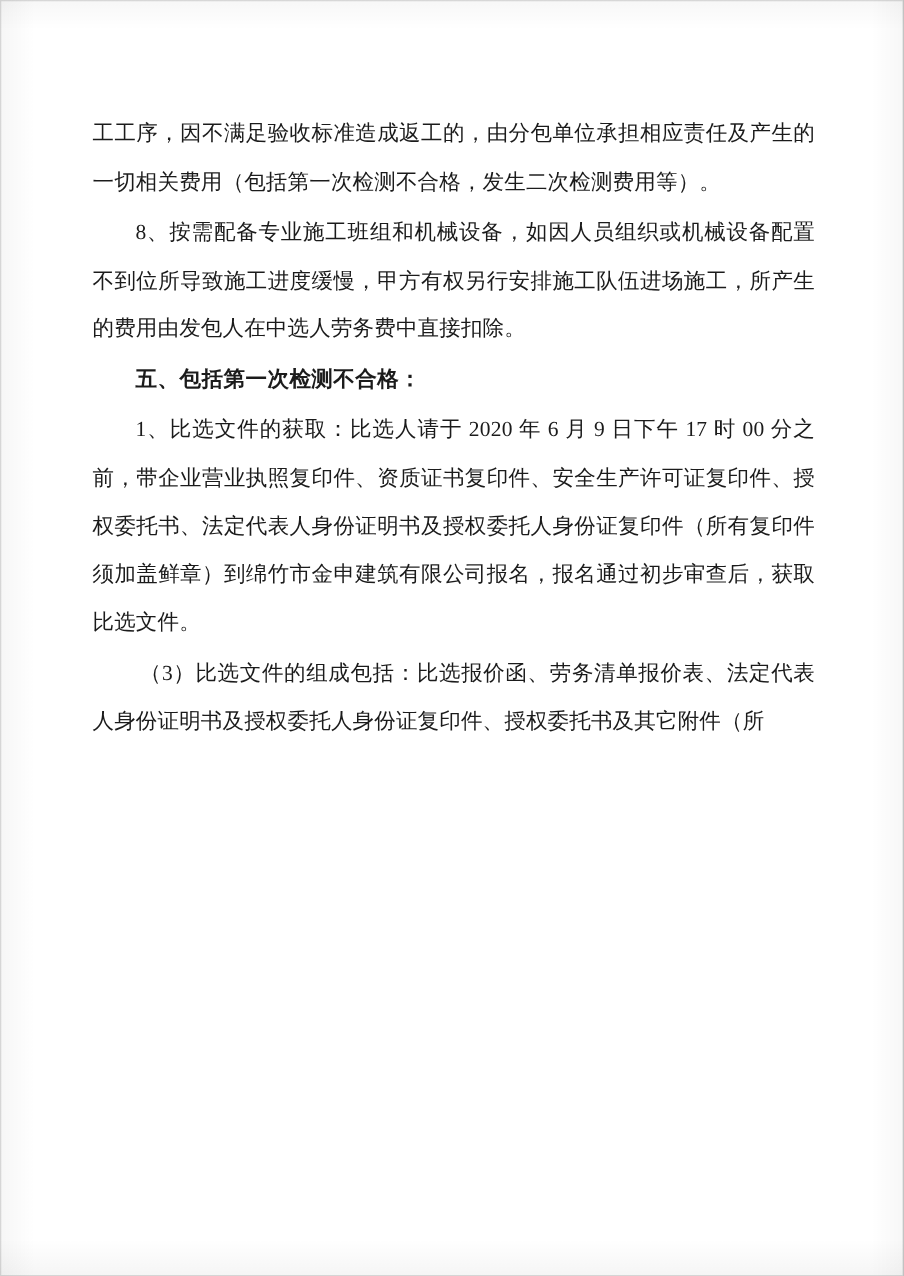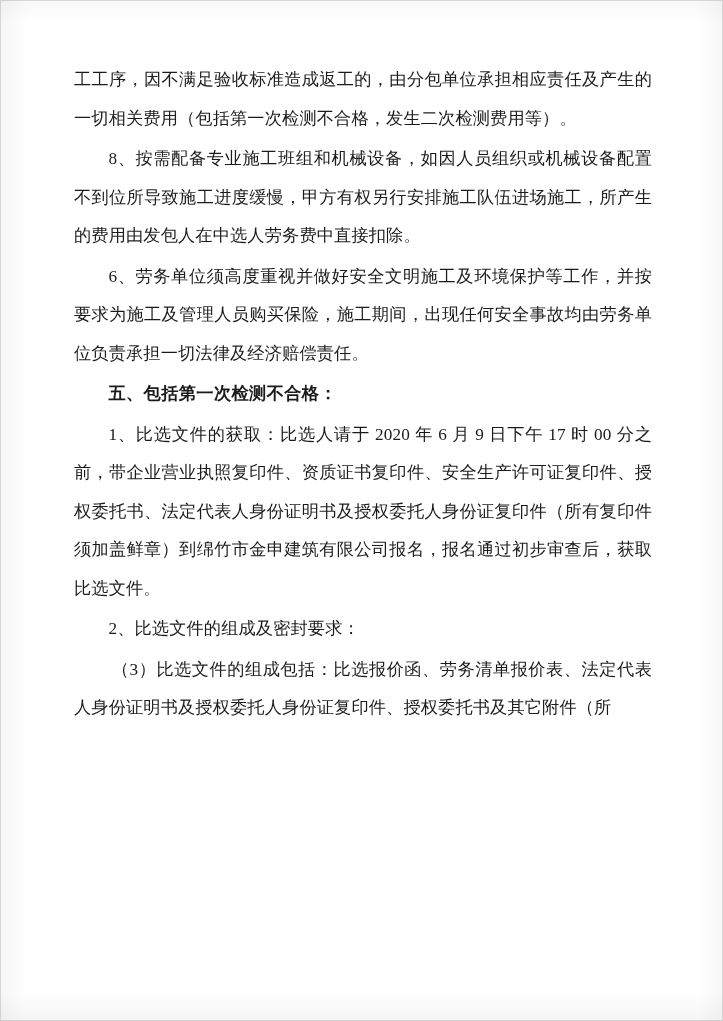--- a/index.html
+++ b/index.html
@@ -32,21 +32,21 @@
   }
   .page-edge {
     position: absolute;
     inset: 0;
     box-shadow: inset 0 0 0 1px rgba(120,120,120,0.25);
     pointer-events: none;
   }
   .content {
     position: absolute;
     left: 74px;
-    top: 61px;
+    top: 88px;
     width: 578px;
   }
   p.para {
     margin: 0 0 2px 0;
     font-size: 17.2px;
     line-height: 38.5px;
     color: #1b1b1b;
     text-align: justify;
     text-justify: inter-character;
     letter-spacing: 0.15px;
@@ -70,21 +70,19 @@
 </style>
 </head>
 <body>
 
 <div class="page">
   <div class="paper-tint"></div>
 
   <div class="content">
     <p class="para cont-first">工工序，因不满足验收标准造成返工的，由分包单位承担相应责任及产生的一切相关费用（包括第一次检测不合格，发生二次检测费用等）。</p>
     <p class="para indent">8、按需配备专业施工班组和机械设备，如因人员组织或机械设备配置不到位所导致施工进度缓慢，甲方有权另行安排施工队伍进场施工，所产生的费用由发包人在中选人劳务费中直接扣除。</p>
-    <p class="para indent">6、劳务单位须高度重视并做好安全文明施工及环境保护等工作，并按要求为施工及管理人员购买保险，施工期间，出现任何安全事故均由劳务单位负责承担一切法律及经济赔偿责任。</p>
     <p class="para heading">五、包括第一次检测不合格：</p>
     <p class="para indent">1、比选文件的获取：比选人请于 2020 年 6 月 9 日下午 17 时 00 分之前，带企业营业执照复印件、资质证书复印件、安全生产许可证复印件、授权委托书、法定代表人身份证明书及授权委托人身份证复印件（所有复印件须加盖鲜章）到绵竹市金申建筑有限公司报名，报名通过初步审查后，获取比选文件。</p>
-    <p class="para indent">2、比选文件的组成及密封要求：</p>
     <p class="para indent-small">（3）比选文件的组成包括：比选报价函、劳务清单报价表、法定代表人身份证明书及授权委托人身份证复印件、授权委托书及其它附件（所</p>
   </div>
 
   <div class="page-edge"></div>
 </div>
 
 </body></html>

